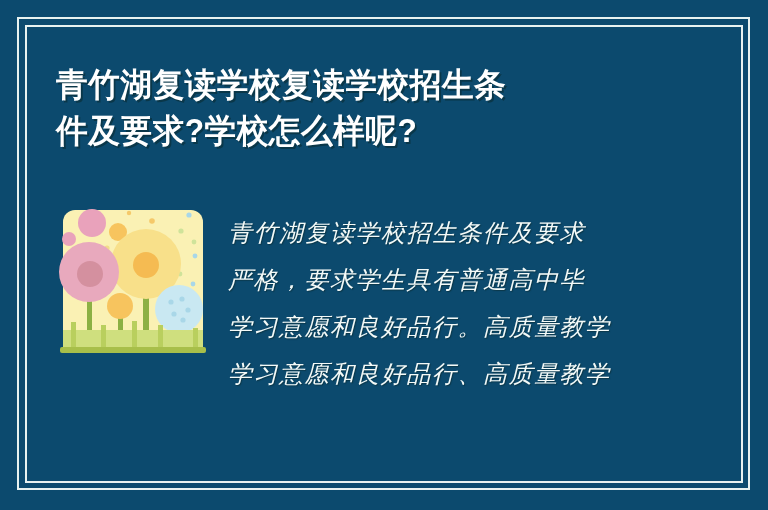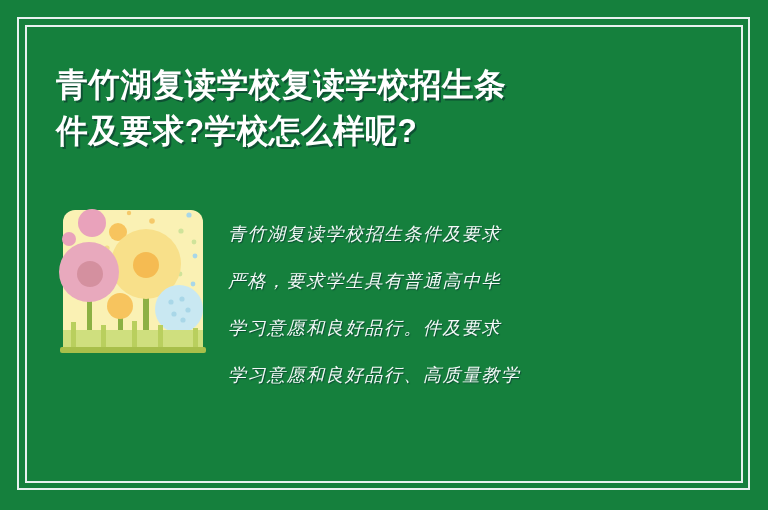--- a/index.html
+++ b/index.html
@@ -4,21 +4,21 @@
 <style>
   html, body {
     margin: 0;
     padding: 0;
     background: #14383c;
   }
   #page {
     position: relative;
     width: 768px;
     height: 510px;
-    background: #15803d;
+    background: #0c4a6e;
     overflow: hidden;
     font-family: "Liberation Sans", "DejaVu Sans", sans-serif;
   }
 
   
   .frame-outer {
     position: absolute;
     left: 17px; top: 17px;
     width: 733px; height: 473px;
     border: 2px solid #e8f2f0;
@@ -66,21 +66,21 @@
   
   .body-block {
     position: absolute;
     left: 228px;
     top: 210px;
     width: 440px;
   }
   .body-line {
     color: #f4faf8;
     font-family: "DejaVu Serif", "Liberation Serif", serif;
-    font-size: 18px;
+    font-size: 24px;
     line-height: 47px;
     letter-spacing: 1.5px;
     font-style: italic;
     white-space: nowrap;
     text-shadow: 1px 1px 1px rgba(12,44,48,0.6);
   }
 </style>
 </head>
 <body>
 
@@ -140,17 +140,17 @@
       <rect x="75" y="117" width="5" height="29" fill="#b9cf5e"></rect>
       <rect x="101" y="121" width="5" height="25" fill="#b9cf5e"></rect>
       <rect x="136" y="124" width="5" height="22" fill="#b9cf5e"></rect>
       <rect x="3" y="143" width="146" height="6" rx="2" fill="#a8bf4a"></rect>
     </svg>
   </div>
 
   <div class="body-block">
     <div class="body-line">青竹湖复读学校招生条件及要求</div>
     <div class="body-line">严格，要求学生具有普通高中毕</div>
-    <div class="body-line">学习意愿和良好品行。件及要求</div>
+    <div class="body-line">学习意愿和良好品行。高质量教学</div>
     <div class="body-line">学习意愿和良好品行、高质量教学</div>
   </div>
 
 </div>
 
 </body></html>

